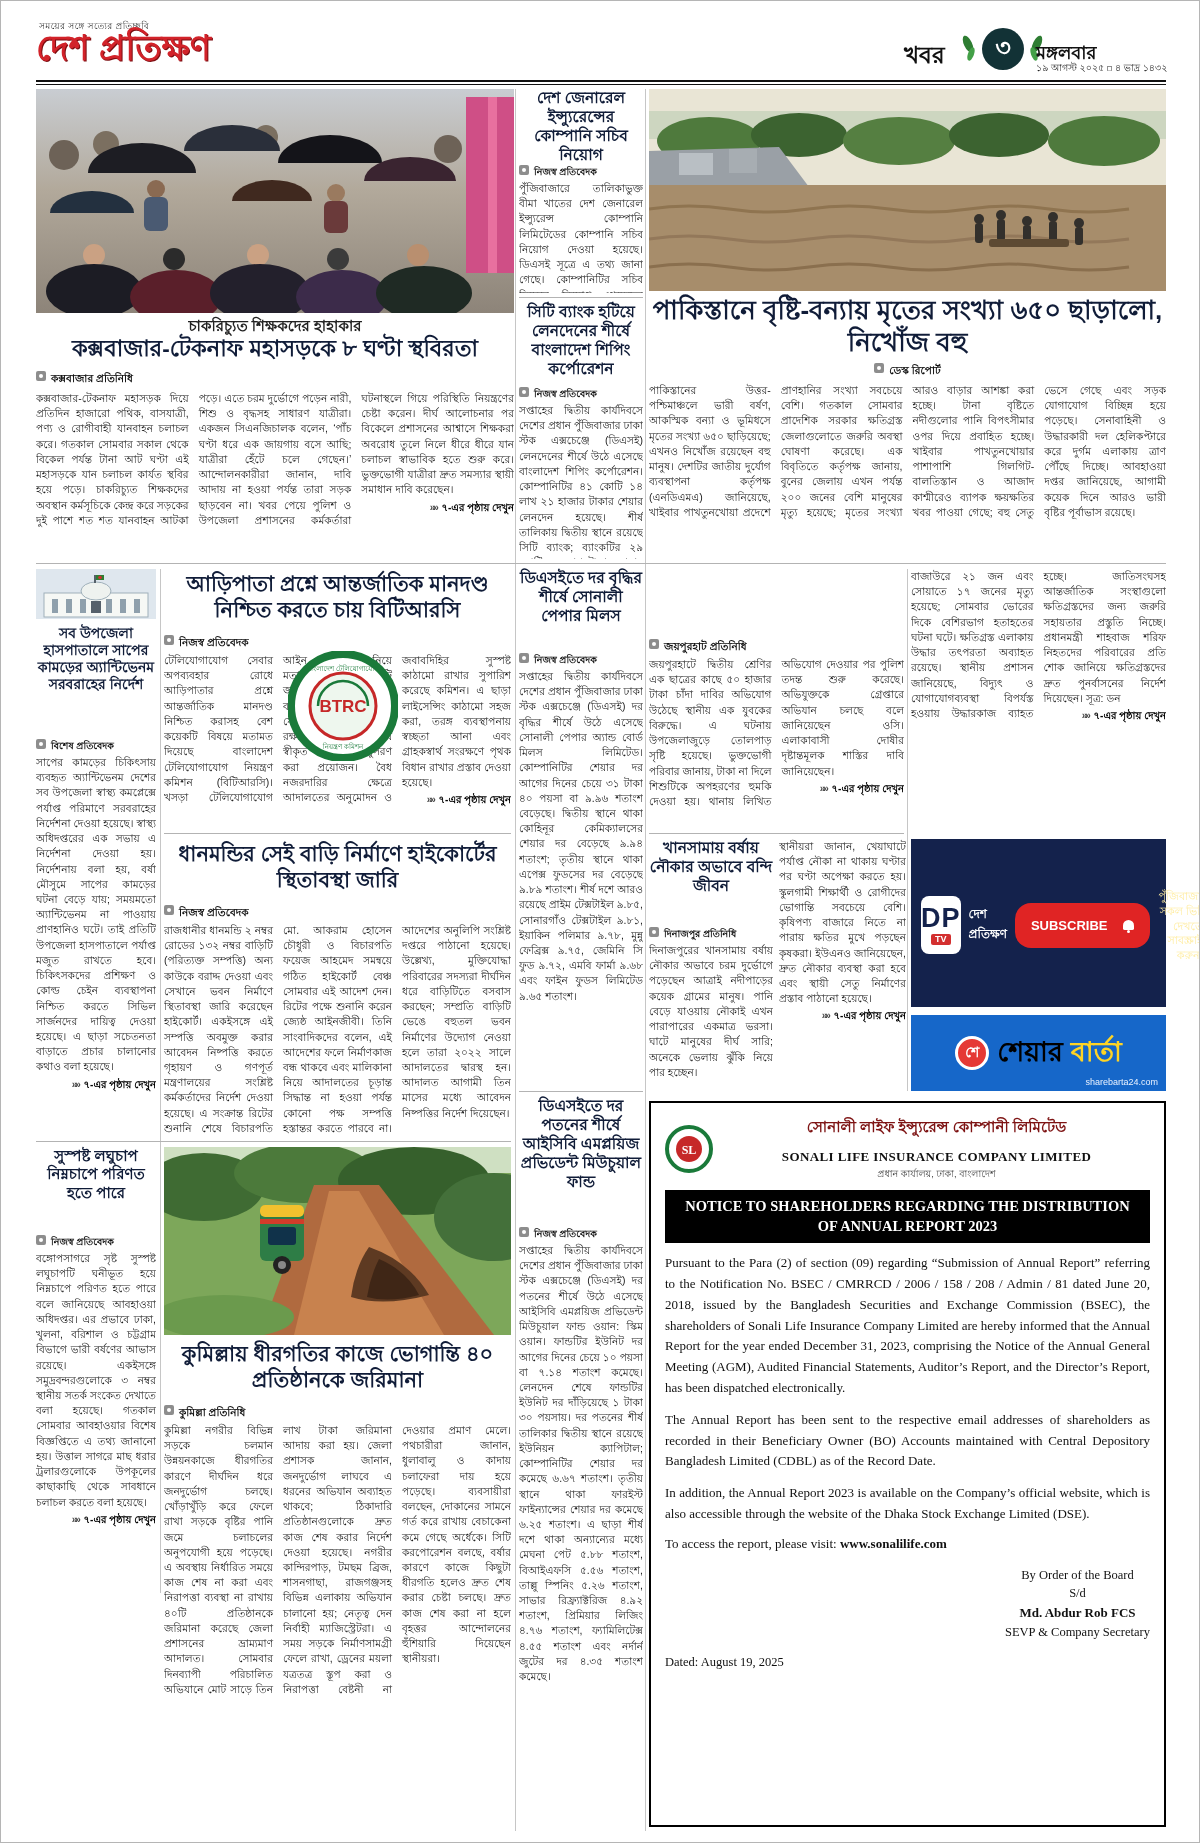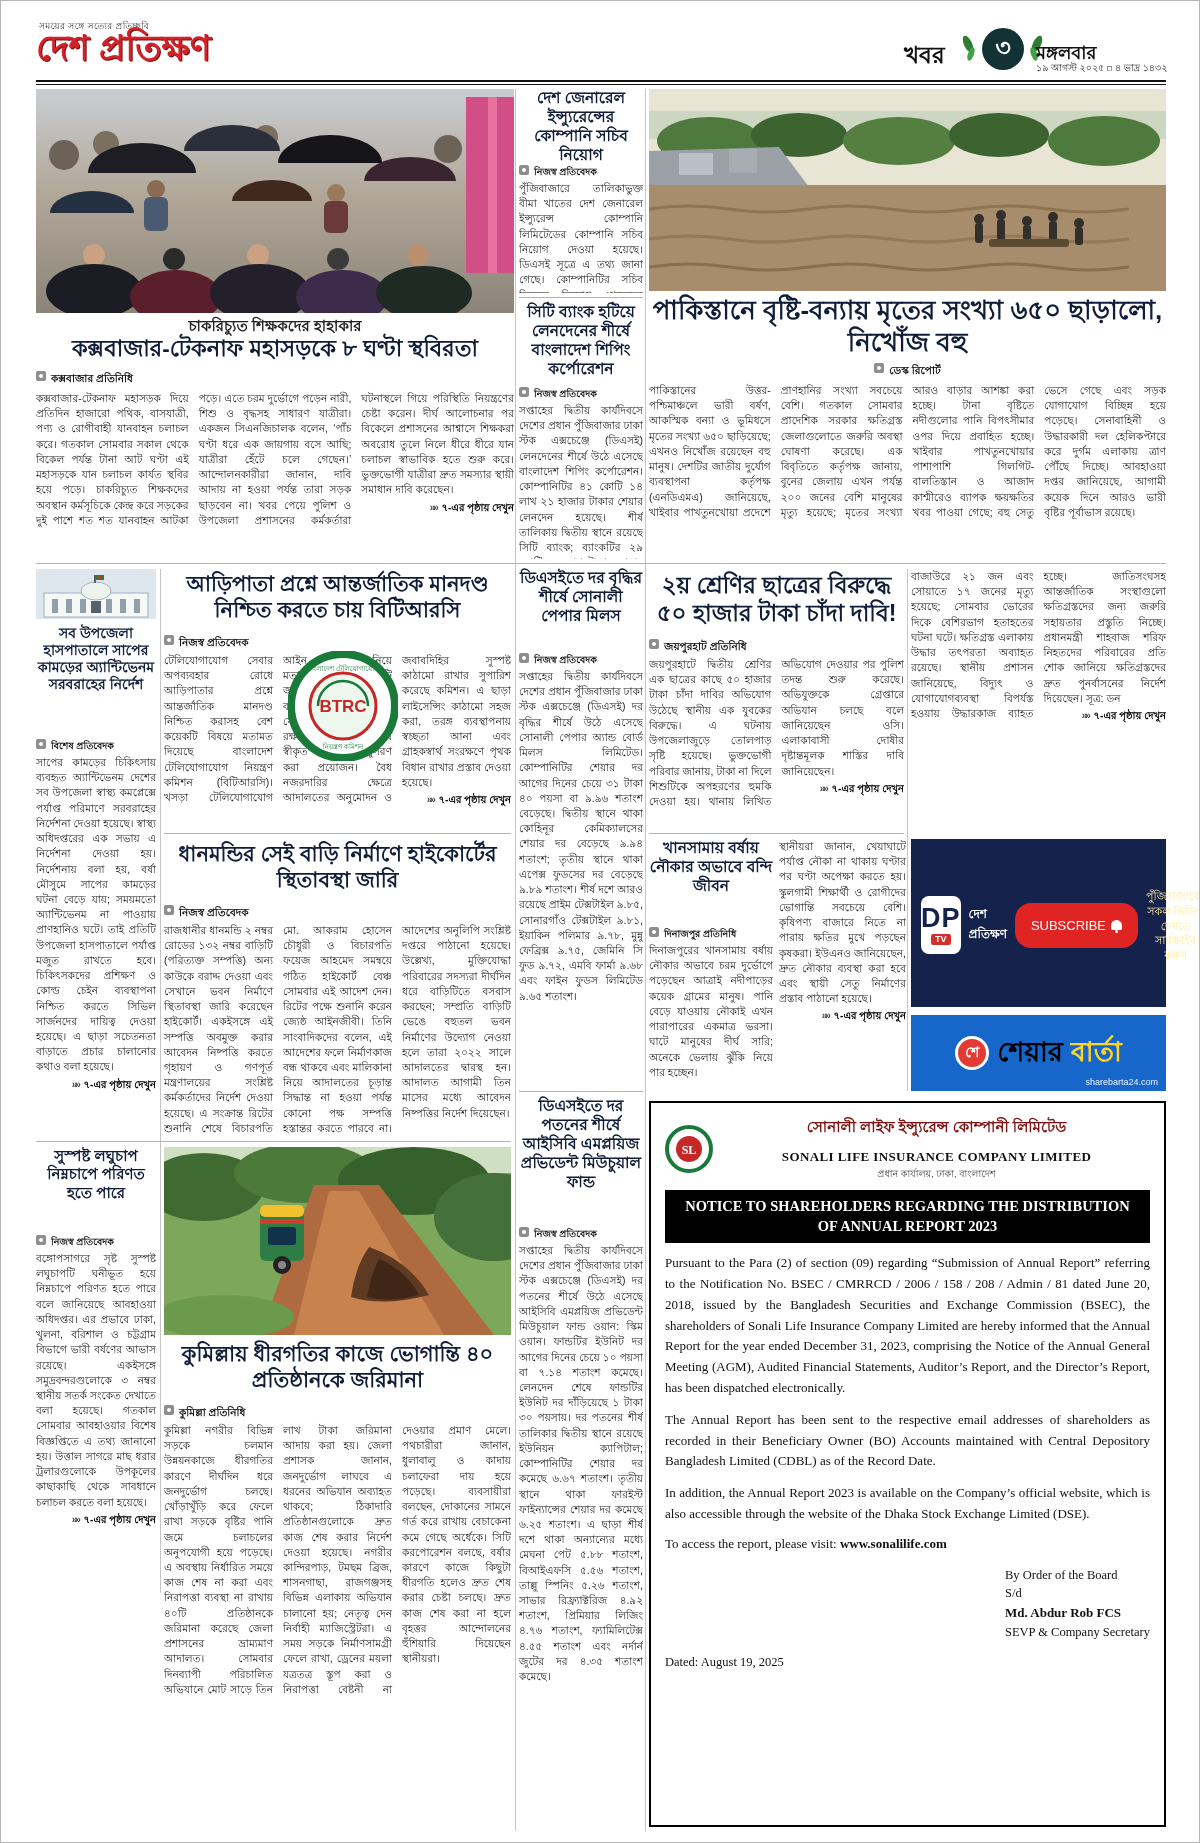--- a/index.html
+++ b/index.html
@@ -36,31 +36,31 @@
   #notice .nhead{display:flex;align-items:center;gap:10px;margin-bottom:8px}
   #notice .nh-names{flex:1;text-align:center}
   #notice .nbn{font-size:15px;font-weight:bold;color:#7e1414;font-family:"Liberation Sans",sans-serif}
   #notice .nen{font-size:13px;font-weight:bold;letter-spacing:.4px;margin-top:9px}
   #notice .naddr{font-size:9.5px;color:#444;margin-top:2px;font-family:"Liberation Sans",sans-serif}
   #notice .ntitle{background:#000;color:#fff;font-weight:bold;font-size:14.5px;text-align:center;padding:7px 18px;line-height:1.35;margin:6px 0 10px}
   #notice p{font-size:13px;line-height:1.6;text-align:justify;margin-bottom:11px}
   #notice .visit{font-size:13px;margin:4px 0 14px}
   #notice .visit b{font-size:13px}
   #notice .sig{display:flex;justify-content:flex-end}
-  #notice .sigblock{text-align:left;font-size:12.5px;line-height:1.5}
+  #notice .sigblock{text-align:center;font-size:12.5px;line-height:1.5}
   #notice .signame{font-weight:bold;font-size:13px}
   #notice .dated{font-size:12.5px;margin-top:14px}
   
   #dptv{background:#14224c;color:#fff;display:flex;align-items:center;padding:12px 10px 8px;gap:8px}
   #dptv .card{background:#fff;border-radius:8px;width:96px;height:58px;display:flex;flex-direction:column;align-items:center;justify-content:center;line-height:1}
   #dptv .dp{font-size:27px;font-weight:800;color:#14224c;letter-spacing:1px}
   #dptv .tv{font-size:9px;font-weight:bold;color:#fff;background:#d32f2f;border-radius:2px;padding:1px 4px;margin-top:2px}
   #dptv .brand{font-size:12px;font-weight:bold;color:#fff}
-  #dptv .sub{background:#e02424;color:#fff;font-weight:normal;font-size:13px;border:none;border-radius:16px;
-     padding:15px 16px;display:flex;align-items:center;gap:5px;cursor:pointer}
+  #dptv .sub{background:#e02424;color:#fff;font-weight:bold;font-size:13px;border:none;border-radius:16px;
+     padding:15px 16px;display:flex;align-items:center;gap:16px;cursor:pointer}
   #dptv .bell{width:11px;height:10px;background:#fff;border-radius:6px 6px 2px 2px;position:relative;display:inline-block}
   #dptv .bell::after{content:"";position:absolute;left:4px;bottom:-3px;width:3px;height:3px;border-radius:50%;background:#fff}
   #dptv .cap{font-size:11px;color:#ffec9f;text-align:center;line-height:1.35;margin-top:2px}
   
   #sb{background:#1667c9;position:relative;display:flex;align-items:center;justify-content:center;gap:8px;overflow:hidden}
   #sb .logo{width:34px;height:34px;border-radius:50%;background:#e53935;border:3px solid #fff;display:flex;align-items:center;justify-content:center;color:#fff;font-weight:bold;font-size:14px}
   #sb .w1{font-size:27px;font-weight:800;color:#000000}
   #sb .w2{font-size:27px;font-weight:800;color:#ffd425}
   #sb .url{position:absolute;right:8px;bottom:4px;font-size:9px;color:#e8f1ff}
 </style>
@@ -250,21 +250,20 @@
     </svg>
   </div>
 
   <div class="abs hl" style="left:518px;top:568px;width:124px;font-size:15.5px">ডিএসইতে দর বৃদ্ধির শীর্ষে সোনালী পেপার মিলস</div>
   <div class="abs byline" style="left:518px;top:652px;font-size:9.5px">
     <span class="by-ic"></span>
     <span>নিজস্ব প্রতিবেদক</span>
   </div>
   <div class="abs body" style="left:518px;top:668px;width:124px;height:414px">সপ্তাহের দ্বিতীয় কার্যদিবসে দেশের প্রধান পুঁজিবাজার ঢাকা স্টক এক্সচেঞ্জে (ডিএসই) দর বৃদ্ধির শীর্ষে উঠে এসেছে সোনালী পেপার অ্যান্ড বোর্ড মিলস লিমিটেড। কোম্পানিটির শেয়ার দর আগের দিনের চেয়ে ৩১ টাকা ৪০ পয়সা বা ৯.৯৬ শতাংশ বেড়েছে। দ্বিতীয় স্থানে থাকা কোহিনূর কেমিক্যালসের শেয়ার দর বেড়েছে ৯.৯৪ শতাংশ; তৃতীয় স্থানে থাকা এপেক্স ফুডসের দর বেড়েছে ৯.৮৯ শতাংশ। শীর্ষ দশে আরও রয়েছে প্রাইম টেক্সটাইল ৯.৮৫, সোনারগাঁও টেক্সটাইল ৯.৮১, ইয়াকিন পলিমার ৯.৭৮, মুন্নু ফেব্রিক্স ৯.৭৫, জেমিনি সি ফুড ৯.৭২, এমবি ফার্মা ৯.৬৮ এবং ফাইন ফুডস লিমিটেড ৯.৬৫ শতাংশ।</div>
 
-  <div class="abs hl" style="left:648px;top:570px;width:255px;font-size:23px">২য় শ্রেণির ছাত্রের বিরুদ্ধে ৫০ হাজার টাকা চাঁদা দাবি!</div>
   <div class="abs byline" style="left:648px;top:638px">
     <span class="by-ic"></span>
     <span>জয়পুরহাট প্রতিনিধি</span>
   </div>
   <div class="abs body cols2" style="left:648px;top:656px;width:255px;height:172px">
     <span>জয়পুরহাটে দ্বিতীয় শ্রেণির এক ছাত্রের কাছে ৫০ হাজার টাকা চাঁদা দাবির অভিযোগ উঠেছে স্থানীয় এক যুবকের বিরুদ্ধে। এ ঘটনায় উপজেলাজুড়ে তোলপাড় সৃষ্টি হয়েছে। ভুক্তভোগী পরিবার জানায়, টাকা না দিলে শিশুটিকে অপহরণের হুমকি দেওয়া হয়। থানায় লিখিত অভিযোগ দেওয়ার পর পুলিশ তদন্ত শুরু করেছে। অভিযুক্তকে গ্রেপ্তারে অভিযান চলছে বলে জানিয়েছেন ওসি। এলাকাবাসী দোষীর দৃষ্টান্তমূলক শাস্তির দাবি জানিয়েছেন।</span>
     <span class="jump"><span class="ar">»»</span> <span>৭-এর পৃষ্ঠায় দেখুন</span></span>
   </div>
 
   <div class="abs hl" style="left:163px;top:840px;width:347px;font-size:21px">ধানমন্ডির সেই বাড়ি নির্মাণে হাইকোর্টের স্থিতাবস্থা জারি</div>

